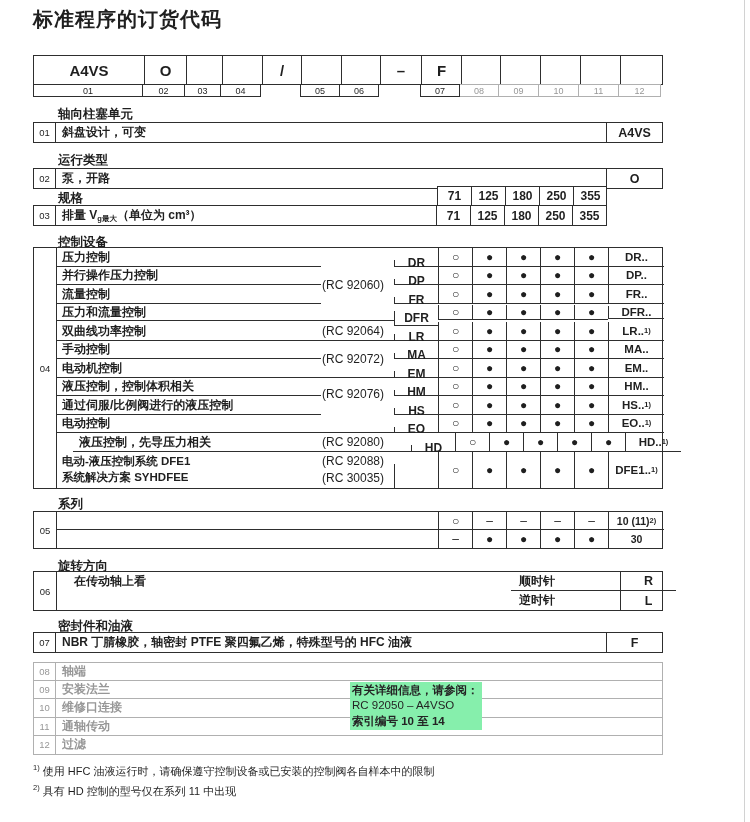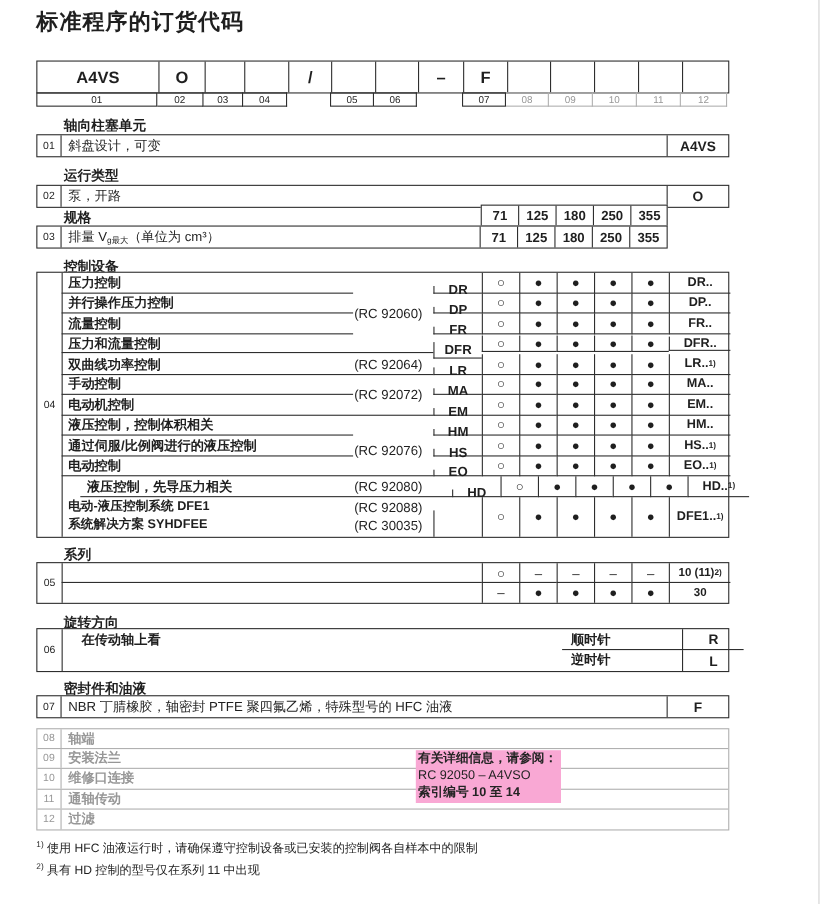--- a/index.html
+++ b/index.html
@@ -20,21 +20,21 @@
   .bigcell.first { border-left:none; }
   .numrow { display:flex; height:13px; margin-top:-1px; }
   .numbox { display:flex; align-items:center; justify-content:center; font-size:9px; border-top:1px solid var(--bd); border-bottom:1px solid var(--bd); border-right:1px solid var(--bd); }
   .numbox.bl { border-left:1px solid var(--bd); }
   .numbox.gray { color:var(--gtx); border-color:var(--gbd); }
   .numgap { border:none; }
 
   
   .srow { position:absolute; left:33px; width:630px; display:flex; border:1px solid var(--bd); background:#fff; }
   .numcell { width:22px; border-right:1px solid var(--bd); display:flex; align-items:center; justify-content:center; font-size:9.5px; flex:none; }
-  .lblcell { flex:1; display:flex; align-items:center; padding-left:6px; font-size:12px; font-weight:normal; white-space:nowrap;text-align:center; }
+  .lblcell { flex:1; display:flex; align-items:center; padding-left:6px; font-size:12px; font-weight:bold; white-space:nowrap;text-align:center; }
   .valcell { width:56px; flex:none; border-left:1px solid var(--bd); display:flex; align-items:center; justify-content:center; font-weight:bold; font-size:12.5px; }
   sub.vsub { font-size:7.5px; position:relative; top:3px; }
   sup.fnm { font-size:7.5px; vertical-align:super; line-height:0; }
 
   
   .s03wrap { position:absolute; left:33px; top:186px; width:574px; height:40px; }
   .sizehdr { position:absolute; left:404px; top:0; width:170px; height:20px; border:1px solid var(--bd); display:flex; background:#fff; }
   .szcell { width:34px; flex:none; border-left:1px solid var(--bd); display:flex; align-items:center; justify-content:center; font-weight:bold; font-size:12px; }
   .szcell.first { border-left:none; width:33px; }
   .s03row { position:absolute; left:0; top:19px; width:574px; height:21px; display:flex; border:1px solid var(--bd); background:#fff; }
@@ -73,21 +73,21 @@
   .s6dir { width:109px; flex:none; display:flex; align-items:center; padding-left:8px; font-size:12px; font-weight:bold; }
   .s6val { width:56px; flex:none; border-left:1px solid var(--bd); display:flex; align-items:center; justify-content:center; font-weight:bold; font-size:12.5px; }
 
   
   .gbox { position:absolute; left:33px; top:662px; width:630px; height:93px; border:1px solid var(--gbd); background:#fff; }
   .grows { position:absolute; inset:0; display:flex; flex-direction:column; }
   .grow { display:flex; flex:none; height:18.2px; border-bottom:1px solid var(--gbd); }
   .grow.last { border-bottom:none; }
   .gnum { width:22px; flex:none; border-right:1px solid var(--gbd); display:flex; align-items:center; justify-content:center; font-size:9.5px; color:var(--gtx); }
   .glbl { flex:1; display:flex; align-items:center; padding-left:6px; font-size:12px; font-weight:bold; color:var(--gtx); white-space:nowrap; }
-  .ginfo { position:absolute; left:344px; top:19px; width:132px; background:#f9a8d4; padding:1px 2px; color:#242424; }
+  .ginfo { position:absolute; left:316px; top:19px; width:132px; background:#86efac; padding:1px 2px; color:#242424; }
   .ginfo .il { font-size:11.5px; line-height:15.4px; font-weight:bold; white-space:nowrap; }
   .ginfo .il.plain { font-weight:normal; }
 
   
   .fnote { position:absolute; left:33px; font-size:11px; white-space:nowrap; }
   .fnote sup { font-size:7.5px; margin-right:3px; }
 </style>
 </head>
 <body>
 
@@ -358,21 +358,21 @@
           <div class="mcell dotcell">●</div>
           <div class="mcell rescell">
             <span>DFE1..</span>
             <sup class="fnm">1)</sup>
           </div>
         </div>
       </div>
   <div class="rcref" style="top: 30px;">(RC 92060)</div>
       <div class="rcref" style="top: 76.25px;">(RC 92064)</div>
       <div class="rcref" style="top: 104px;">(RC 92072)</div>
-      <div class="rcref" style="top: 155px; margin-left: 47px;">(RC 92076)</div>
+      <div class="rcref" style="top: 139px; margin-left: 47px;">(RC 92076)</div>
       <div class="rcref" style="top: 187.25px;">(RC 92080)</div>
       <div class="rcref" style="top: 206px;">(RC 92088)</div>
       <div class="rcref" style="top: 223.145px;">(RC 30035)</div>
     </div>
 
   <div class="shead" style="top:496px">系列</div>
   <div class="s5box">
     <div class="sectnum">05</div>
     <div class="vline" style="left:22px"></div>
     <div class="s5rows">

